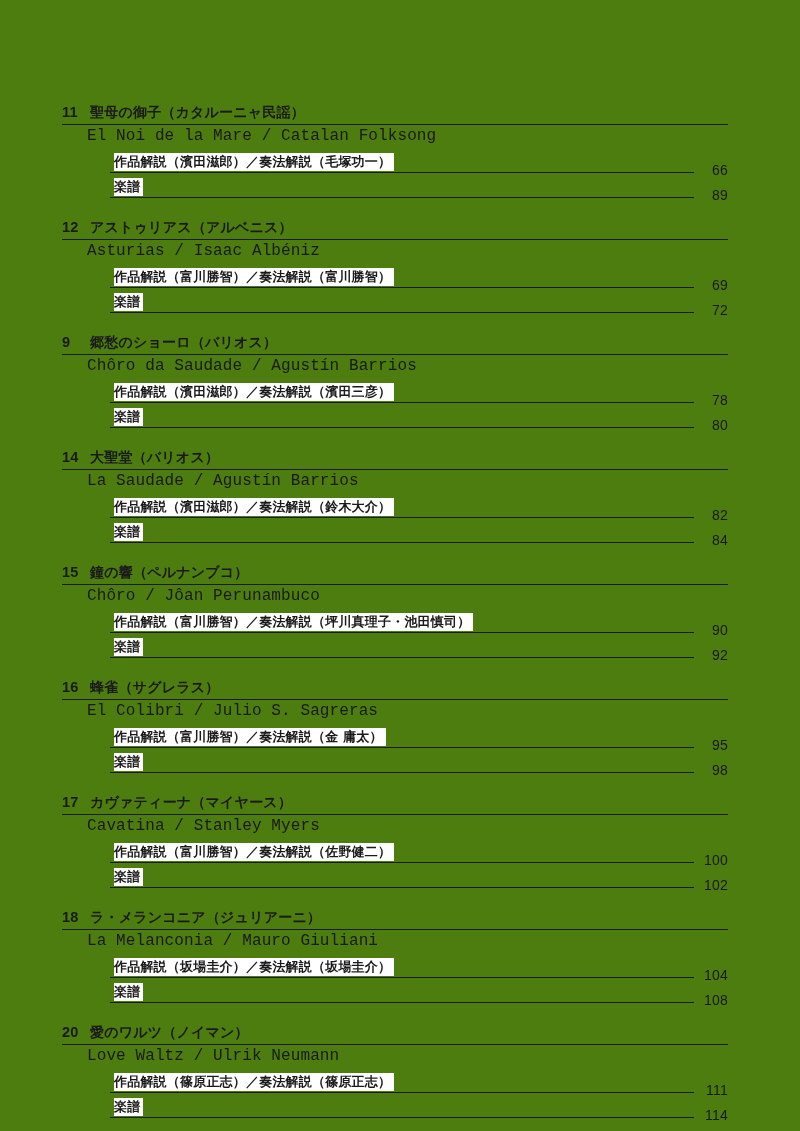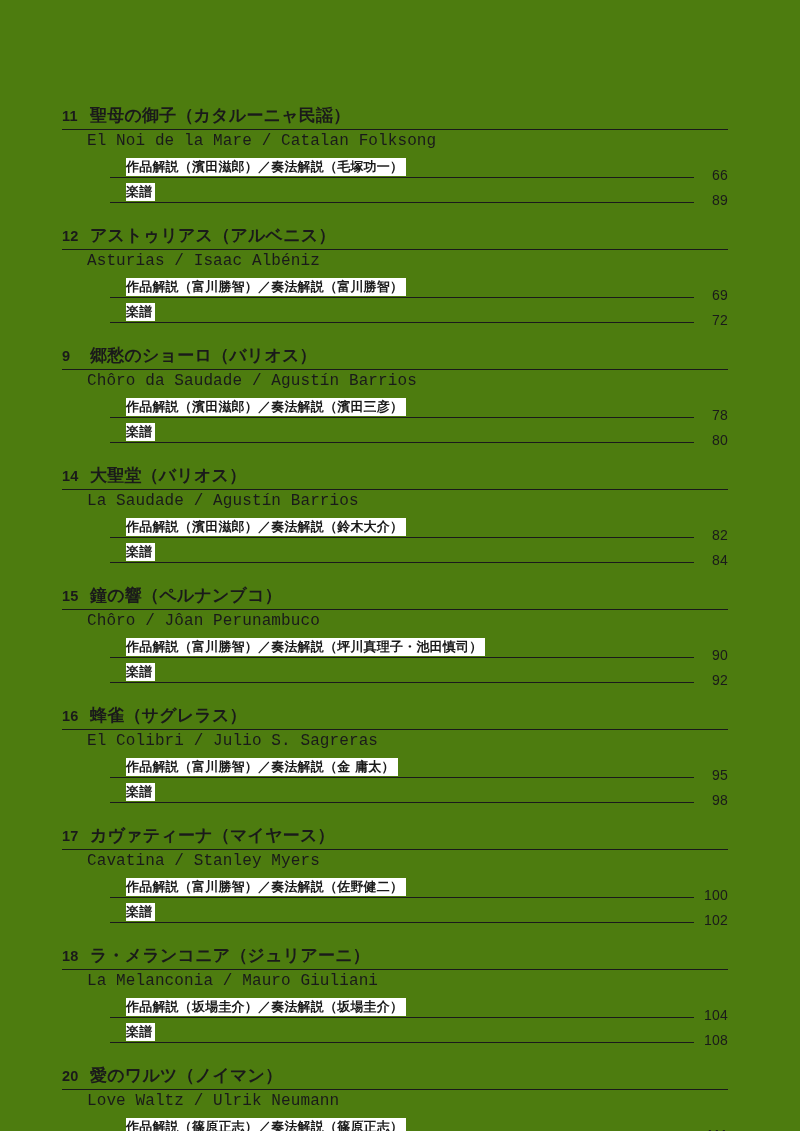--- a/index.html
+++ b/index.html
@@ -54,21 +54,21 @@
   .entry-num {
     font-family: "Liberation Sans", "DejaVu Sans", sans-serif;
     font-size: 14.5px;
     font-weight: 700;
     letter-spacing: 0.3px;
     width: 28px;
     flex: 0 0 28px;
   }
   .entry-title {
     font-family: "DejaVu Sans", "Liberation Sans", sans-serif;
-    font-size: 17px;
+    font-size: 14px;
     font-weight: 700;
     letter-spacing: 0.2px;
     white-space: nowrap;
   }
 
   
   .entry-sub {
     font-family: Liberation Mono, monospace;
     font-size: 16px;
     letter-spacing: 0.1px;
@@ -79,21 +79,21 @@
 
   
   .detail {
     position: relative;
     margin-left: 48px;
     width: 618px;
     height: 25px;
   }
   .detail-label {
     position: absolute;
-    left: 16px;
+    left: 4px;
     bottom: 4px;
     font-family: "DejaVu Sans", "Liberation Sans", sans-serif;
     font-size: 13px;
     font-weight: 700;
     letter-spacing: 0.2px;
     white-space: nowrap;
     background: #fff;
     padding-right: 3px;
     z-index: 2;
     margin-top: 40px;

